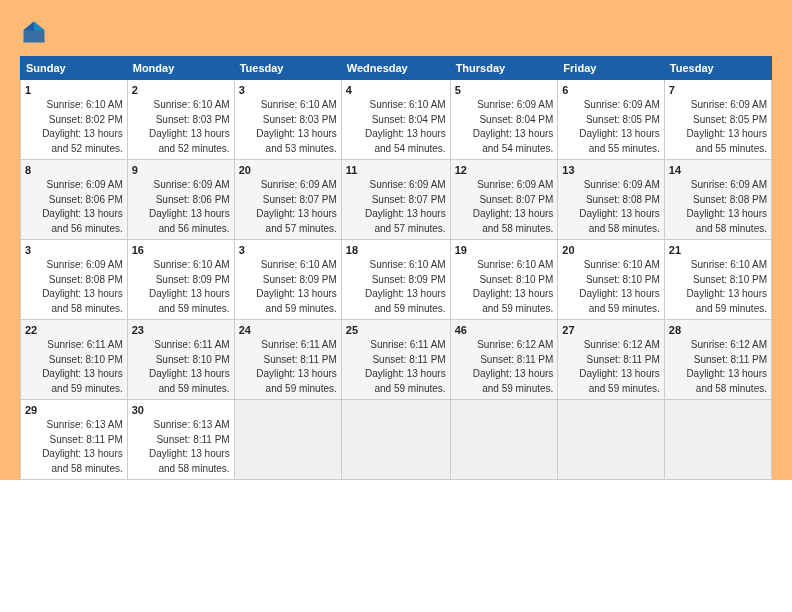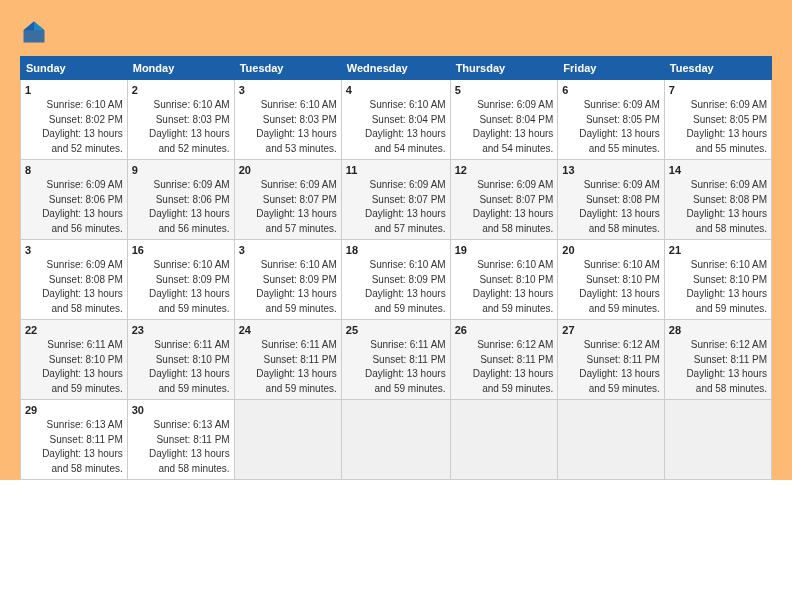--- a/index.html
+++ b/index.html
@@ -239,21 +239,21 @@
           </td>
           <td>
             <span class="day-num">24</span>
             <div class="day-detail">Sunrise: 6:11 AM<br>Sunset: 8:11 PM<br>Daylight: 13 hours and 59 minutes.</div>
           </td>
           <td>
             <span class="day-num">25</span>
             <div class="day-detail">Sunrise: 6:11 AM<br>Sunset: 8:11 PM<br>Daylight: 13 hours and 59 minutes.</div>
           </td>
           <td>
-            <span class="day-num">26</span>
+            <span class="day-num">46</span>
             <div class="day-detail">Sunrise: 6:12 AM<br>Sunset: 8:11 PM<br>Daylight: 13 hours and 59 minutes.</div>
           </td>
           <td>
             <span class="day-num">27</span>
             <div class="day-detail">Sunrise: 6:12 AM<br>Sunset: 8:11 PM<br>Daylight: 13 hours and 59 minutes.</div>
           </td>
           <td>
             <span class="day-num">28</span>
             <div class="day-detail">Sunrise: 6:12 AM<br>Sunset: 8:11 PM<br>Daylight: 13 hours and 58 minutes.</div>
           </td>

